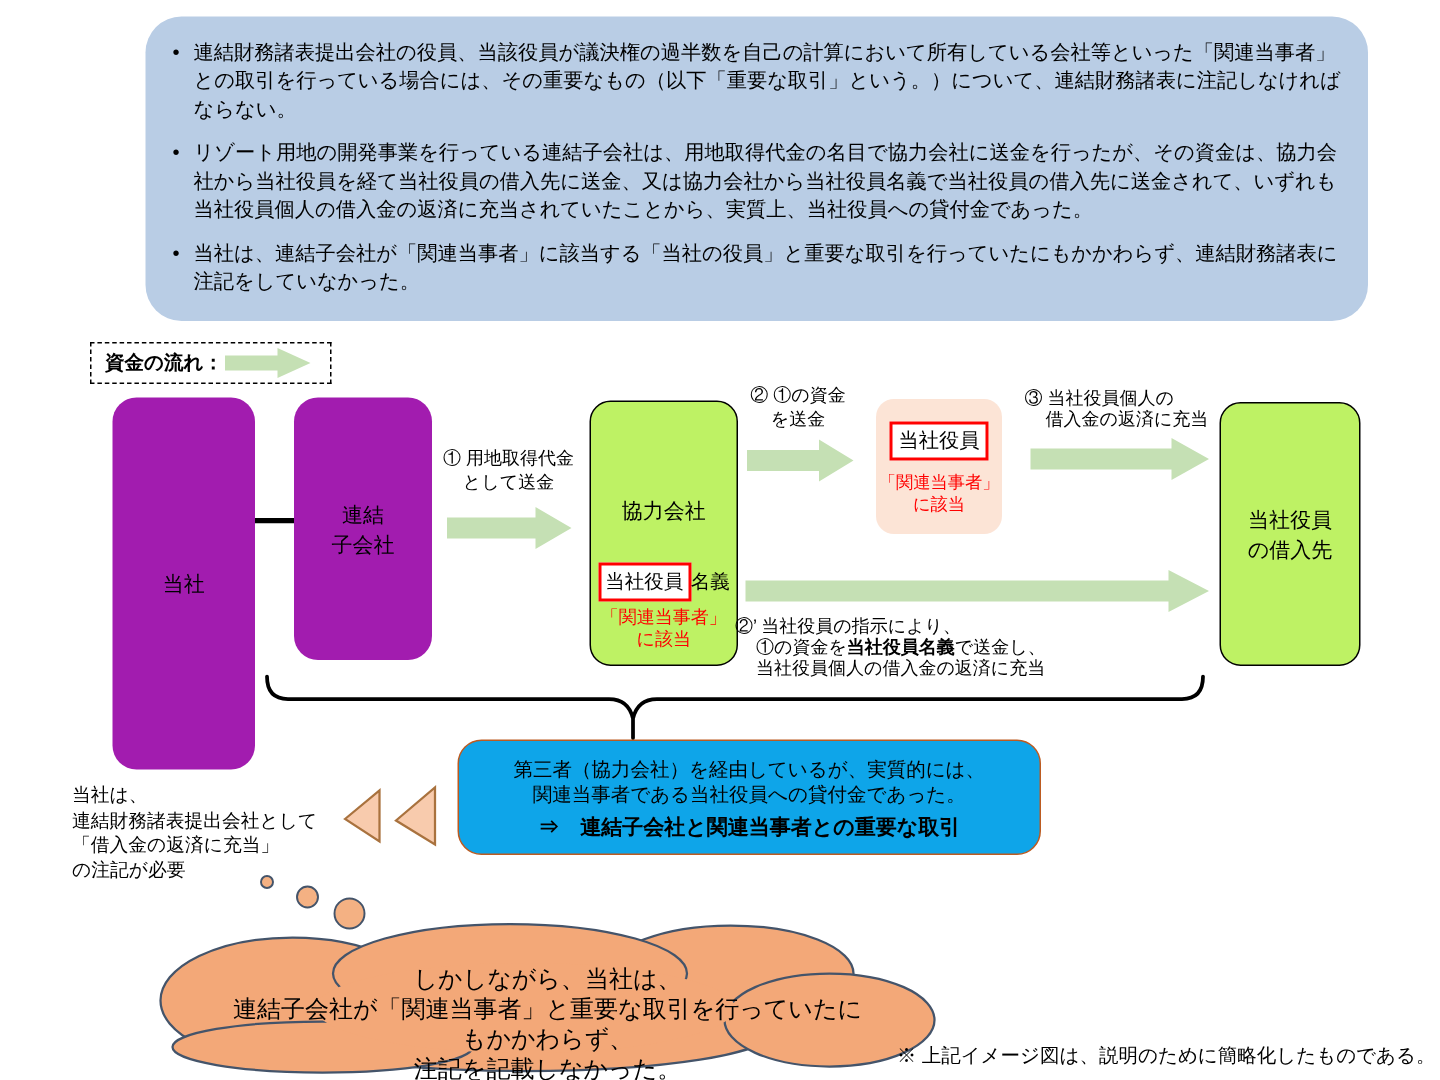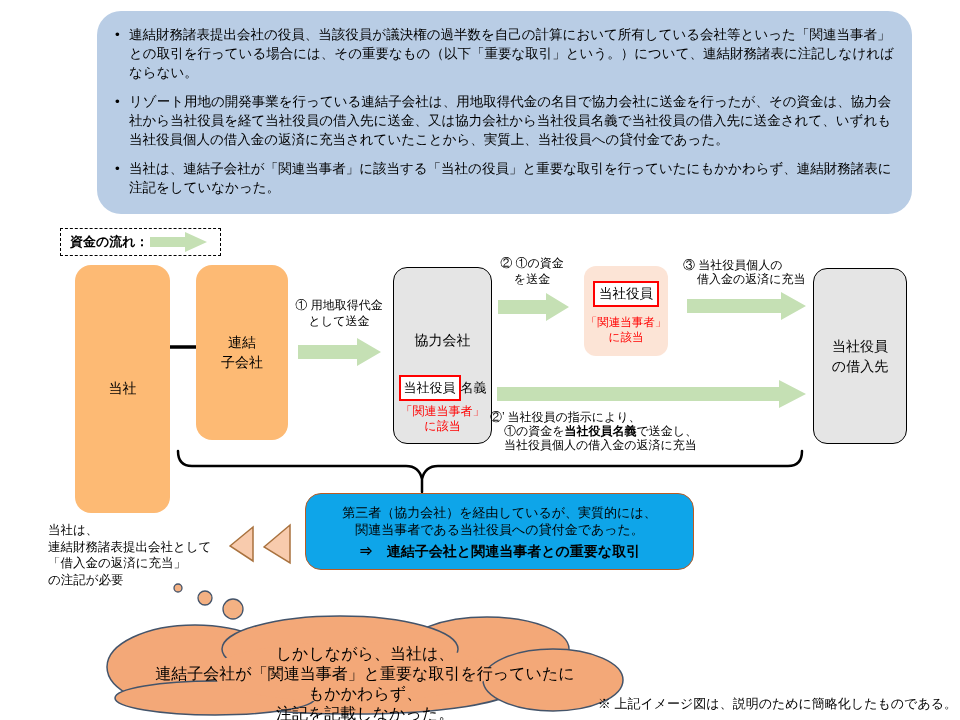--- a/index.html
+++ b/index.html
@@ -9,23 +9,23 @@
   
   .blue-box{left:97px;top:11px;width:779px;height:175px;background:#b9cde5;border-radius:24px;
             padding:14px 18px;font-size:13.5px;line-height:19px;z-index:2;}
   .bullet{display:flex;margin-bottom:10px;}
   .bullet-mark{width:14px;flex:none;}
   .bullet-text{flex:1;text-align:left;}
   
   .legend{left:60px;top:228px;width:150px;height:26px;border:1px dashed #000;
           display:flex;align-items:center;padding-left:9px;font-size:13px;font-weight:bold;z-index:2;background:transparent;}
   
-  .peach{background:#fdba74;border-radius:16px;display:flex;align-items:center;justify-content:center;
-         text-align:center;font-size:14px;line-height:20px;z-index:2;font-family:Liberation Serif, serif;}
-  .whitebox{background:#e5e5e5;border:1.5px solid #000;border-radius:14px;text-align:center;
+  .peach{background:#a21caf;border-radius:16px;display:flex;align-items:center;justify-content:center;
+         text-align:center;font-size:14px;line-height:20px;z-index:2;}
+  .whitebox{background:#bef264;border:1.5px solid #000;border-radius:14px;text-align:center;
             font-size:14px;line-height:20px;z-index:2;}
   .box-tosha{left:75px;top:265px;width:95px;height:248px;}
   .box-sub{left:196px;top:265px;width:92px;height:175px;}
   .box-partner{left:393px;top:267px;width:97px;height:175px;}
   .box-officer{left:584px;top:266px;width:84px;height:90px;background:#fce4d6;border-radius:12px;z-index:2;}
   .box-lender{left:813px;top:268px;width:92px;height:174px;display:flex;align-items:center;justify-content:center;}
   .partner-label{position:absolute;left:0;top:62px;width:100%;text-align:center;font-size:14px;}
   .partner-row{position:absolute;left:0;top:107px;width:100%;display:flex;justify-content:center;align-items:center;font-size:13px;}
   .redframe{border:2px solid #ff0000;padding:1px 3px;background:#fff;}
   .red-caption{position:absolute;left:0;width:100%;text-align:center;color:#ff0000;font-size:12px;line-height:15px;}

